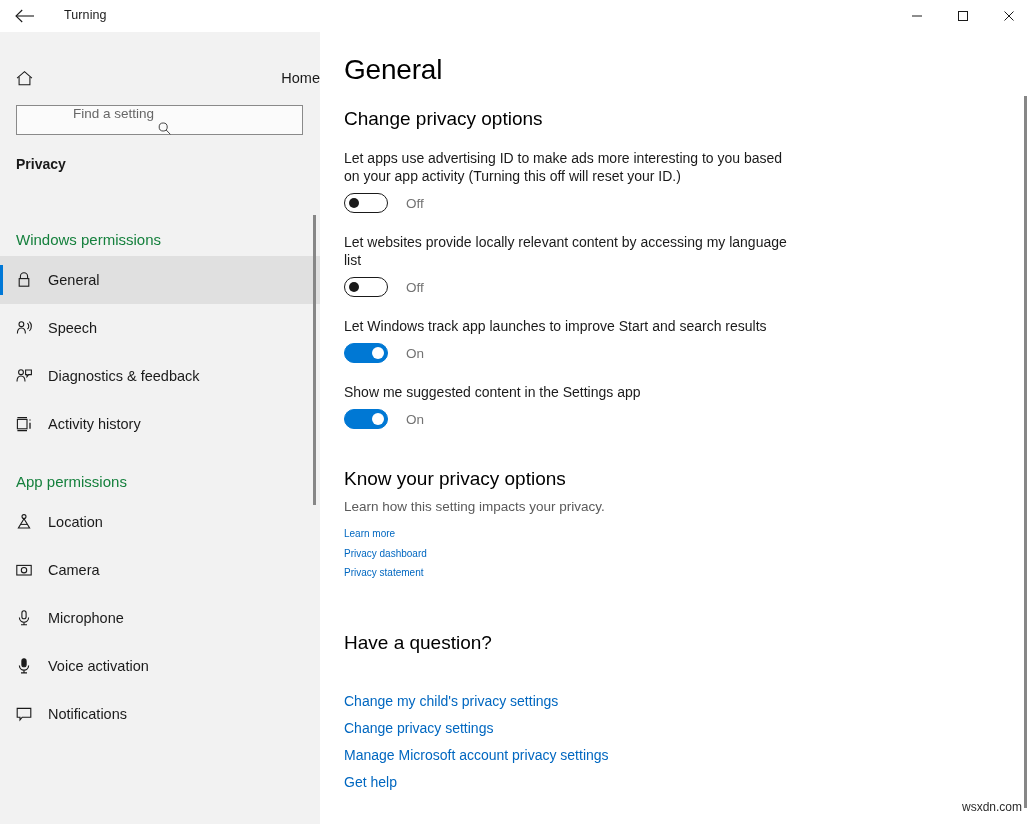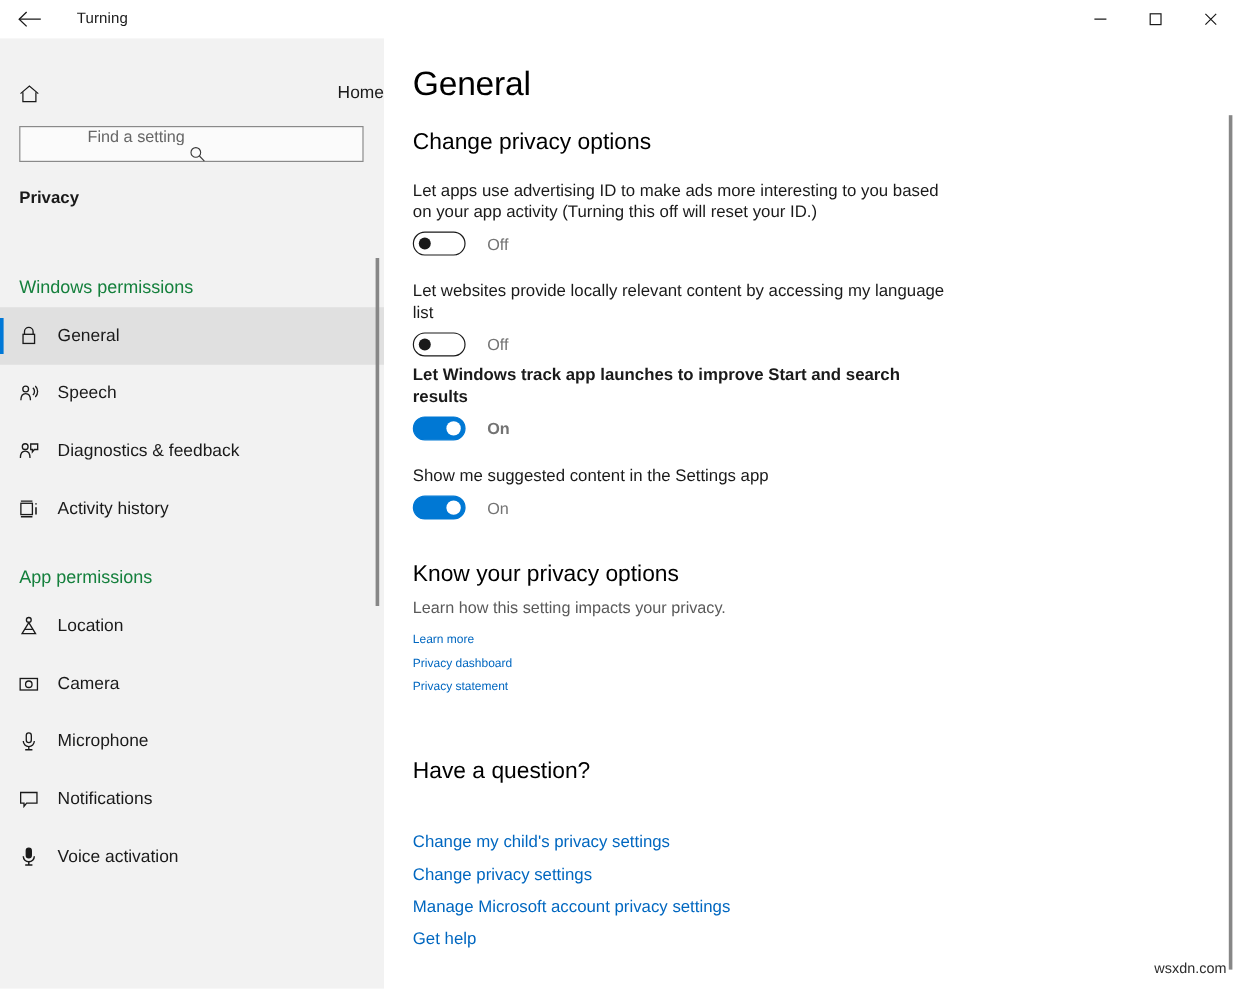--- a/index.html
+++ b/index.html
@@ -351,35 +351,35 @@
             <path d="M4.4 8.6 A4.6 4.6 0 0 0 13.6 8.6" fill="none" stroke="#1a1a1a" stroke-width="1.1"></path>
             <path d="M9 13.3 L9 15.8 M6 15.8 L12 15.8" stroke="#1a1a1a" stroke-width="1.1"></path>
           </svg>
         </span>
         <span class="lbl">Microphone</span>
       </div>
 
       <div class="nav-item">
         <span class="ic">
           <svg width="18" height="18" viewBox="0 0 18 18">
-            <path d="M2.2 3.4 L15.8 3.4 L15.8 12.2 L7.2 12.2 L5 15 L5 12.2 L2.2 12.2 Z" fill="none" stroke="#1a1a1a" stroke-width="1.1"></path>
-          </svg>
-        </span>
-        <span class="lbl">Notifications</span>
-      </div>
-
-      <div class="nav-item">
-        <span class="ic">
-          <svg width="18" height="18" viewBox="0 0 18 18">
             <rect x="6.9" y="1.8" width="4.2" height="8" rx="2.1" fill="#1a1a1a" stroke="#1a1a1a" stroke-width="1.1"></rect>
             <path d="M4.4 8.6 A4.6 4.6 0 0 0 13.6 8.6" fill="none" stroke="#1a1a1a" stroke-width="1.2"></path>
             <path d="M9 13.3 L9 15.8 M6 15.8 L12 15.8" stroke="#1a1a1a" stroke-width="1.2"></path>
           </svg>
         </span>
         <span class="lbl">Voice activation</span>
+      </div>
+
+      <div class="nav-item">
+        <span class="ic">
+          <svg width="18" height="18" viewBox="0 0 18 18">
+            <path d="M2.2 3.4 L15.8 3.4 L15.8 12.2 L7.2 12.2 L5 15 L5 12.2 L2.2 12.2 Z" fill="none" stroke="#1a1a1a" stroke-width="1.1"></path>
+          </svg>
+        </span>
+        <span class="lbl">Notifications</span>
       </div>
 
     </div>
 
     <div class="sb-track"></div>
   </div>
 
   <div class="main">
 
     <div class="page-title">General</div>
@@ -402,21 +402,21 @@
         <div class="opt-block" style="margin-top:19px;">
           <div class="body-text opt-desc">Let websites provide locally relevant content by accessing my language list</div>
           <div class="toggle-row">
             <div class="toggle off">
                 <span class="knob"></span>
               </div>
             <span class="toggle-label">Off</span>
           </div>
         </div>
 
-        <div class="opt-block" style="margin-top:5px;font-weight:bold;">
+        <div class="opt-block" style="margin-top:19px;">
           <div class="body-text opt-desc">Let Windows track app launches to improve Start and search results</div>
           <div class="toggle-row">
             <div class="toggle on">
                 <span class="knob"></span>
               </div>
             <span class="toggle-label">On</span>
           </div>
         </div>
 
         <div class="opt-block" style="margin-top:19px;">

